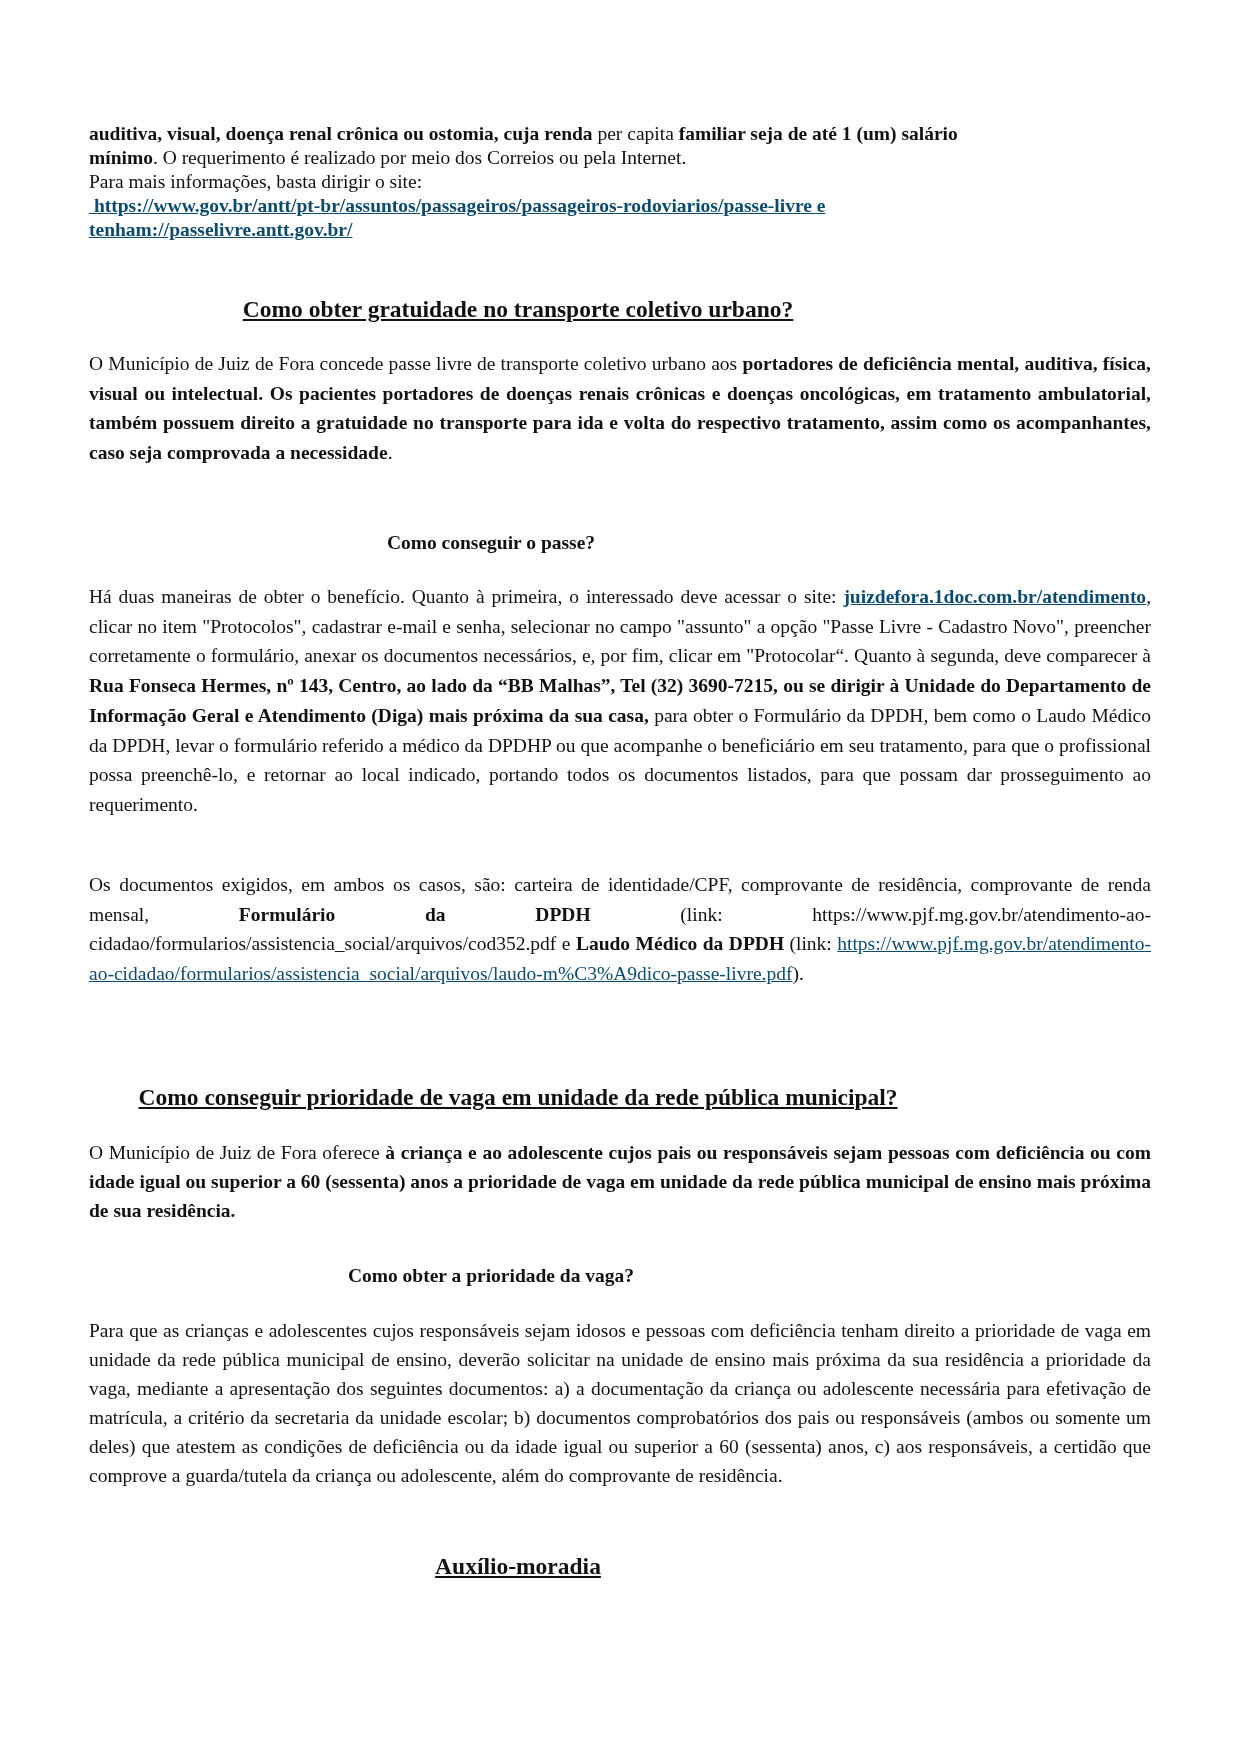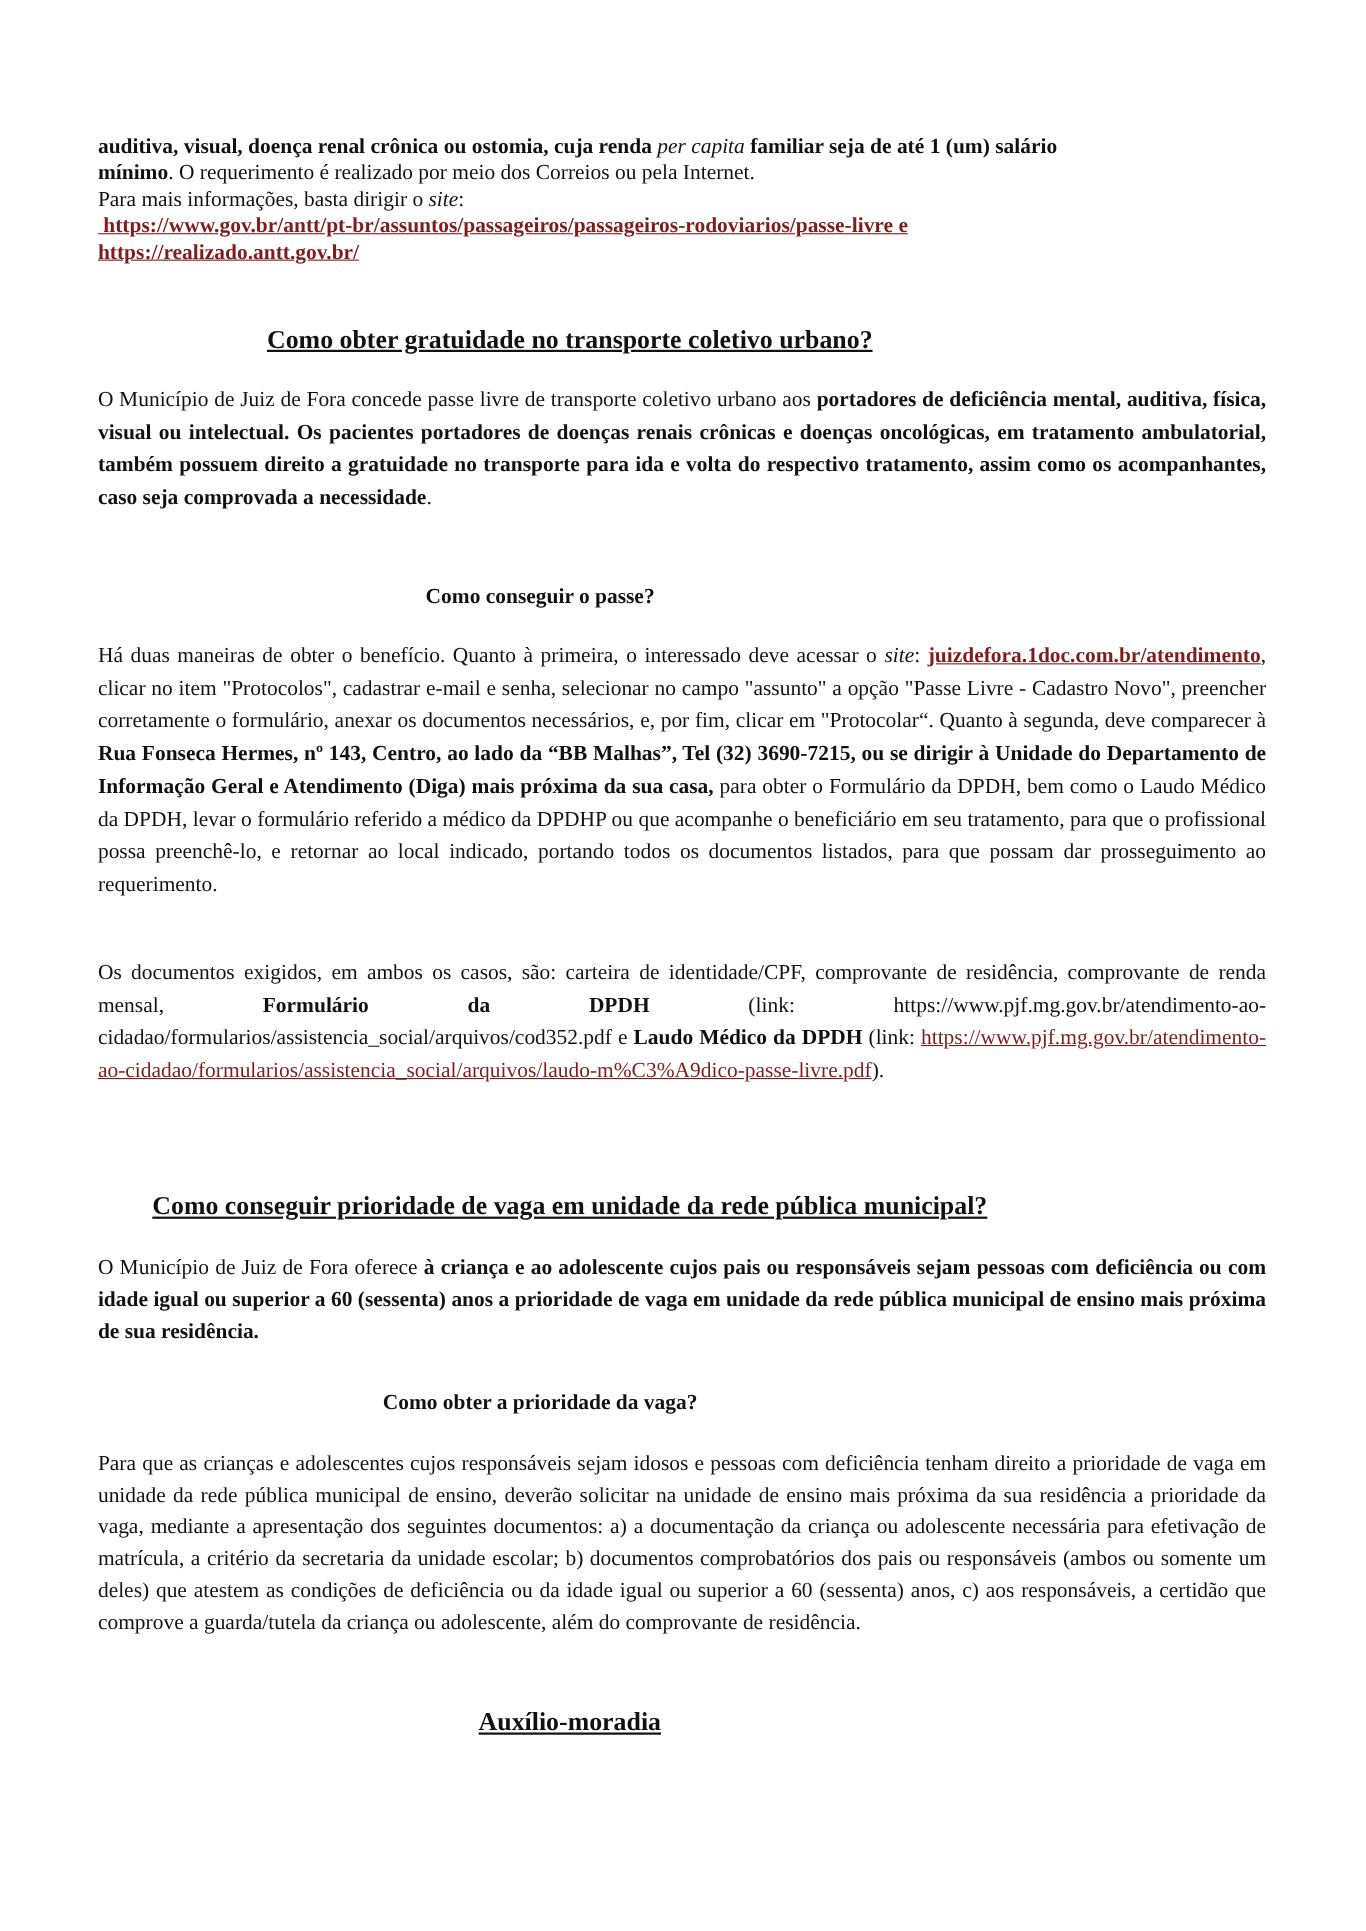--- a/index.html
+++ b/index.html
@@ -1,38 +1,38 @@
 <!DOCTYPE html>
 <html><head>
 <meta charset="utf-8">
 <style>
   html, body { margin: 0; padding: 0; background: #ffffff; }
   body { width: 1242px; height: 1755px; position: relative; overflow: hidden;
          font-family: "Liberation Serif", "DejaVu Serif", serif; color: #111111; }
   .blk { position: absolute; left: 89px; width: 1062px; font-size: 19.5px; }
   .just { text-align: justify; }
   .bold { font-weight: bold; }
-  .ital { font-style: italic; }
-  .link { text-decoration: underline; color: #7f1d1d; }
+  .ital { }
+  .link { text-decoration: underline; color: #0c4a6e; }
   .h2 { position: absolute; left: 0; width: 1036px; text-align: center; font-size: 23.5px;
         font-weight: bold; text-decoration: underline; }
   .h3 { position: absolute; left: 0; width: 982px; text-align: center; font-size: 19.5px;
         font-weight: bold; }
   p { margin: 0; }
 </style>
 </head>
 <body>
 
 <div class="blk" style="top:122px; line-height:24px;">
   <p>
     <span class="bold">auditiva, visual, doença renal crônica ou ostomia, cuja renda </span><span class="ital">per capita</span><span class="bold"> familiar seja de até 1 (um) salário</span><br>
     <span class="bold">mínimo</span><span>. O requerimento é realizado por meio dos Correios ou pela Internet.</span><br>
     <span>Para mais informações, basta dirigir o </span><span class="ital">site</span><span>:</span><br>
     <a class="link bold" style="white-space:pre;"> https://www.gov.br/antt/pt-br/assuntos/passageiros/passageiros-rodoviarios/passe-livre e</a><br>
-    <a class="link bold">https://realizado.antt.gov.br/</a>
+    <a class="link bold">tenham://passelivre.antt.gov.br/</a>
   </p>
 </div>
 
 <div class="h2" style="top:296px;">Como obter gratuidade no transporte coletivo urbano?</div>
 
 <div class="blk just" style="top:349px; line-height:29.5px;">
   <p>
     <span>O Município de Juiz de Fora concede passe livre de transporte coletivo urbano aos </span><span class="bold">portadores de deficiência mental, auditiva, física, visual ou intelectual. Os pacientes portadores de doenças renais crônicas e doenças oncológicas, em tratamento ambulatorial, também possuem direito a gratuidade no transporte para ida e volta do respectivo tratamento, assim como os acompanhantes, caso seja comprovada a necessidade</span><span>.</span>
   </p>
 </div>

